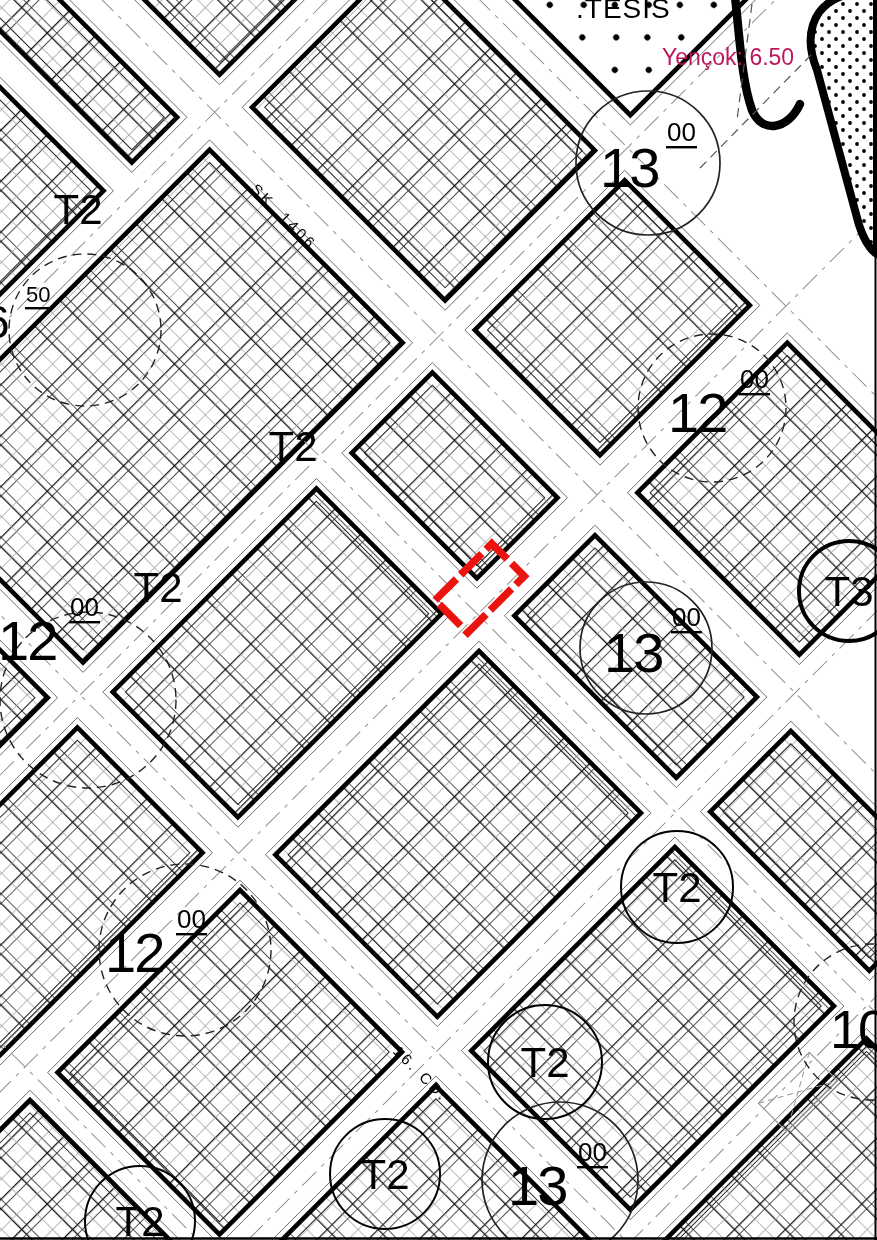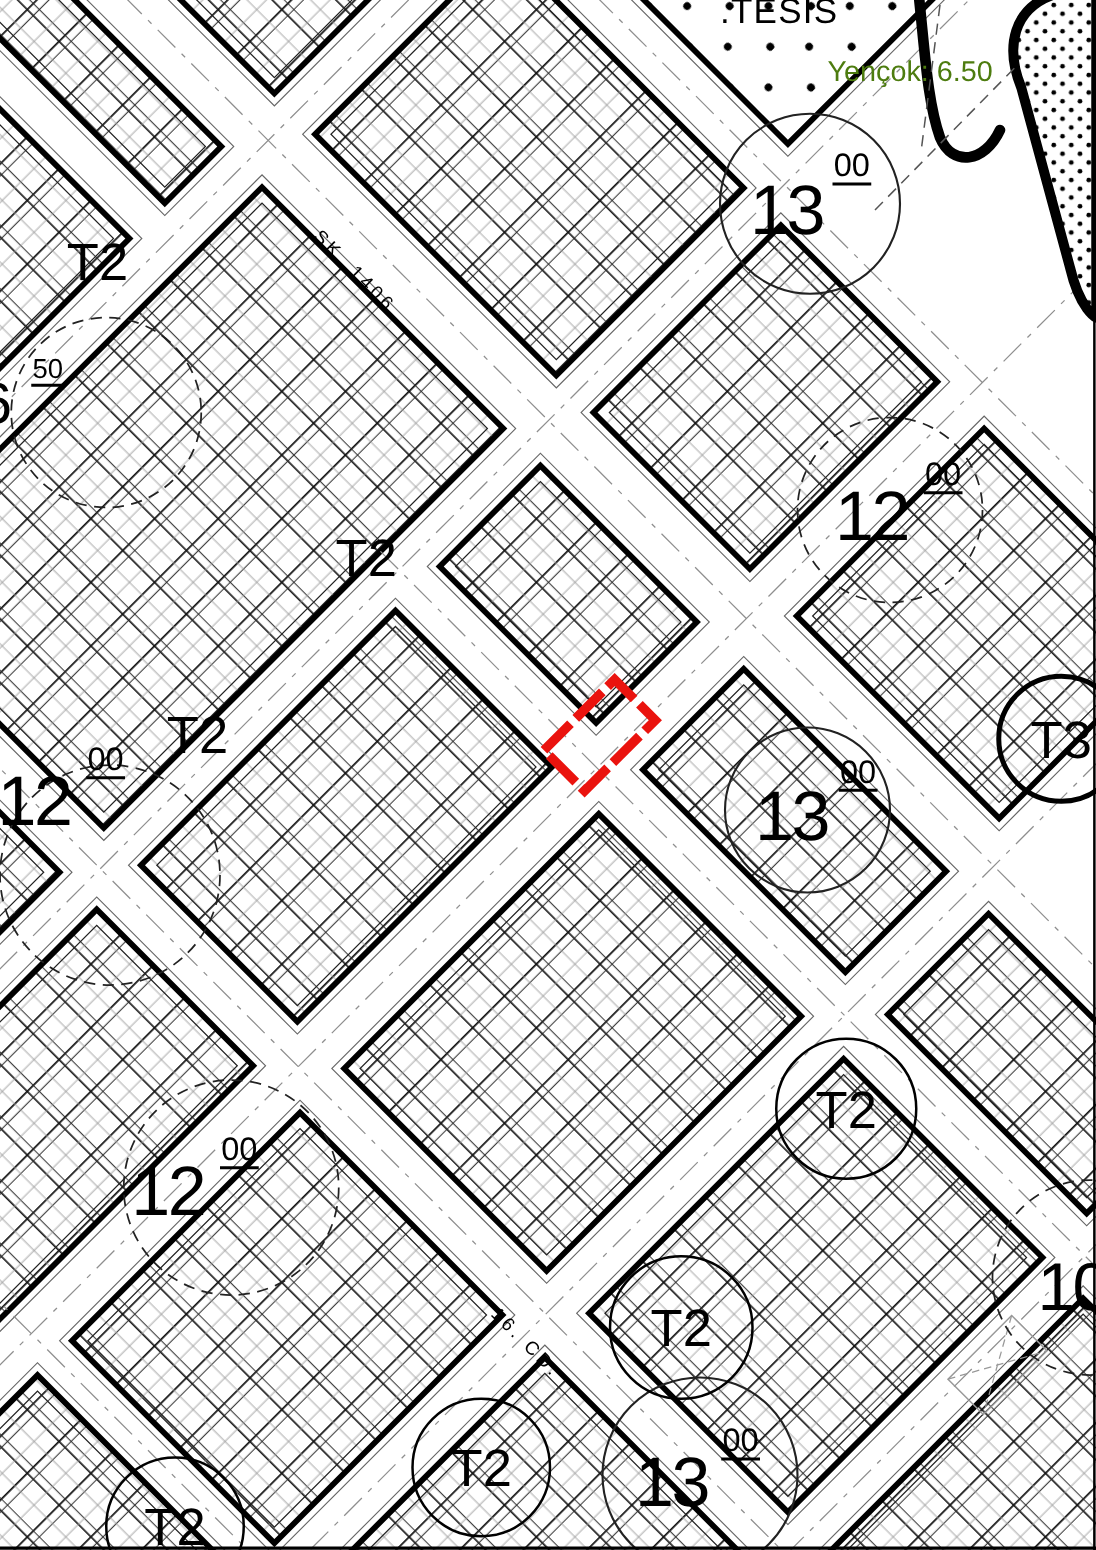--- a/index.html
+++ b/index.html
@@ -1,19 +1,19 @@
 <!DOCTYPE html>
 <html><head>
 <meta charset="utf-8">
 <style>
   html,body{margin:0;padding:0;background:#fff;}
   #stage{position:relative;width:877px;height:1240px;overflow:hidden;background:#fff;}
   svg text{font-family:"Liberation Sans","DejaVu Sans",sans-serif;fill:#000;}
   .tesis-label{position:absolute;left:576px;top:-7px;font:28px "Liberation Sans",sans-serif;letter-spacing:1px;color:#000;}
-  .yencok-label{position:absolute;left:662px;top:44px;font:23px "Liberation Sans",sans-serif;color:#4d7c0f;}
+  .yencok-label{position:absolute;left:662px;top:44px;font:23px "Liberation Sans",sans-serif;color:#be185d;}
 </style>
 </head>
 <body>
 
 <div id="stage">
   <svg id="map" width="877" height="1240" viewBox="0 0 877 1240">
     <defs>
       <pattern id="hatch" width="36" height="36" patternUnits="userSpaceOnUse">
         <rect width="36" height="36" fill="#ffffff"></rect>
         <path d="M0,0.7 H36 M0.7,0 V36" stroke="#141414" stroke-width="1.3"></path>

